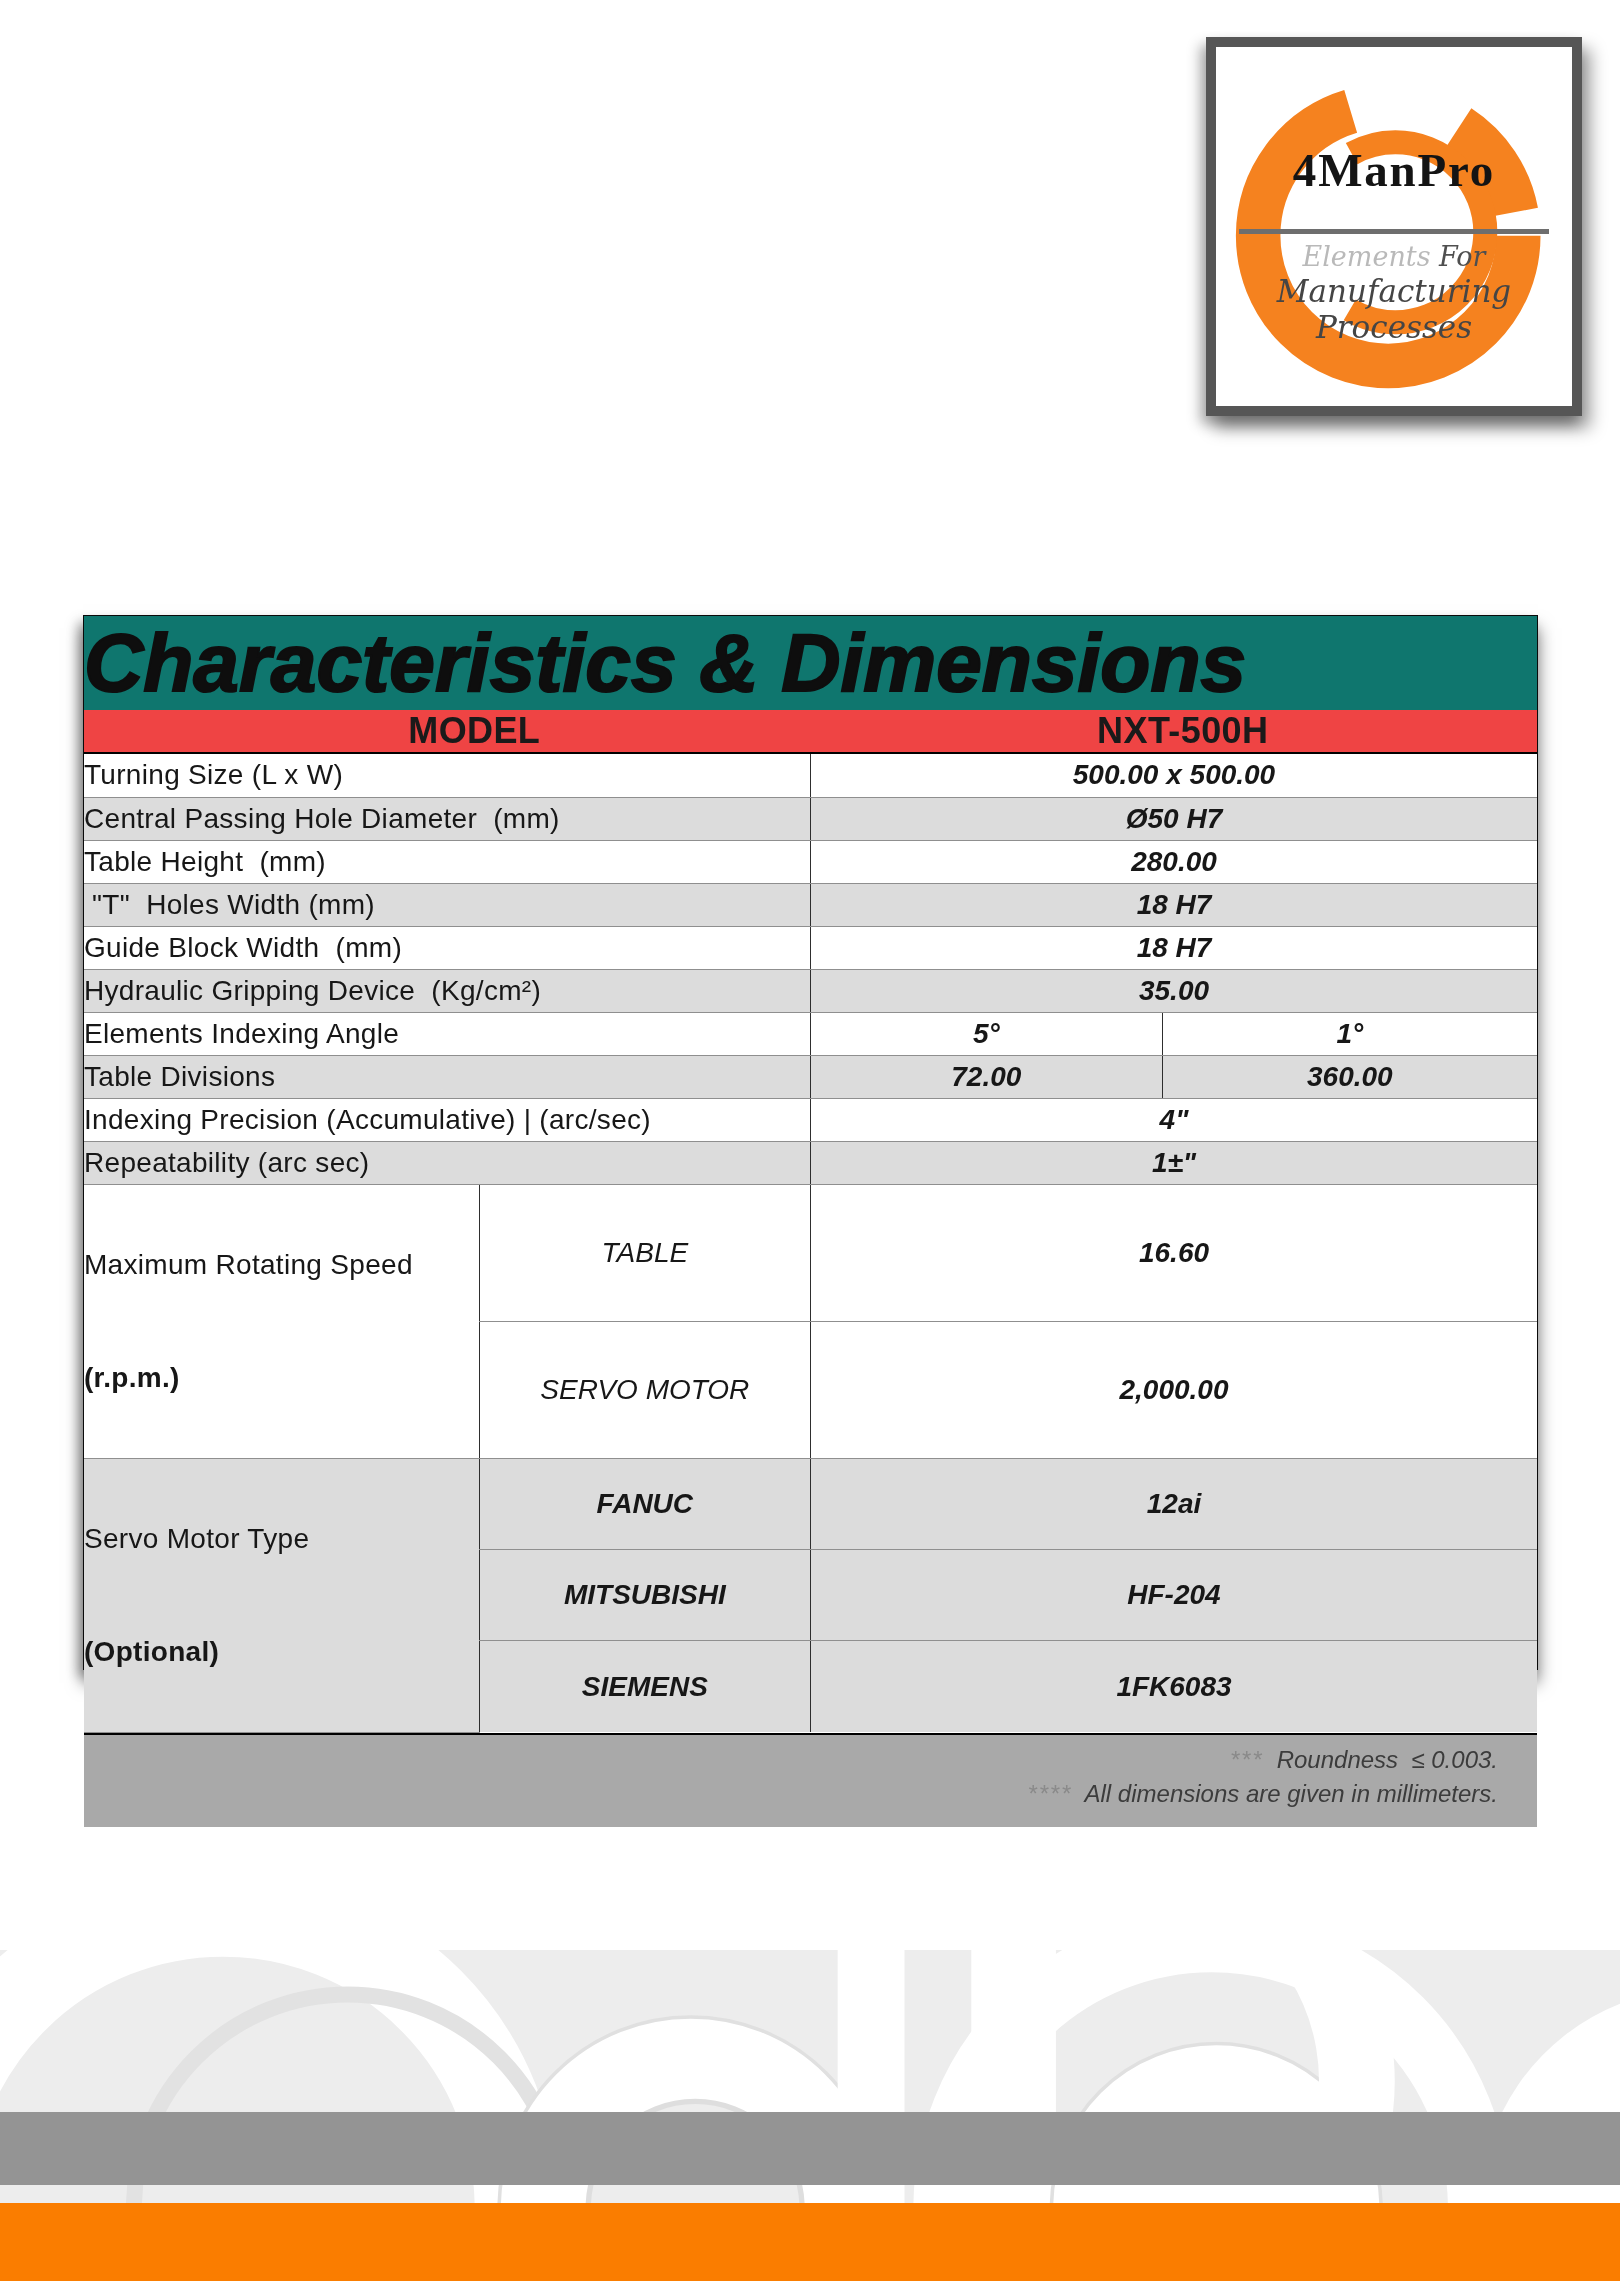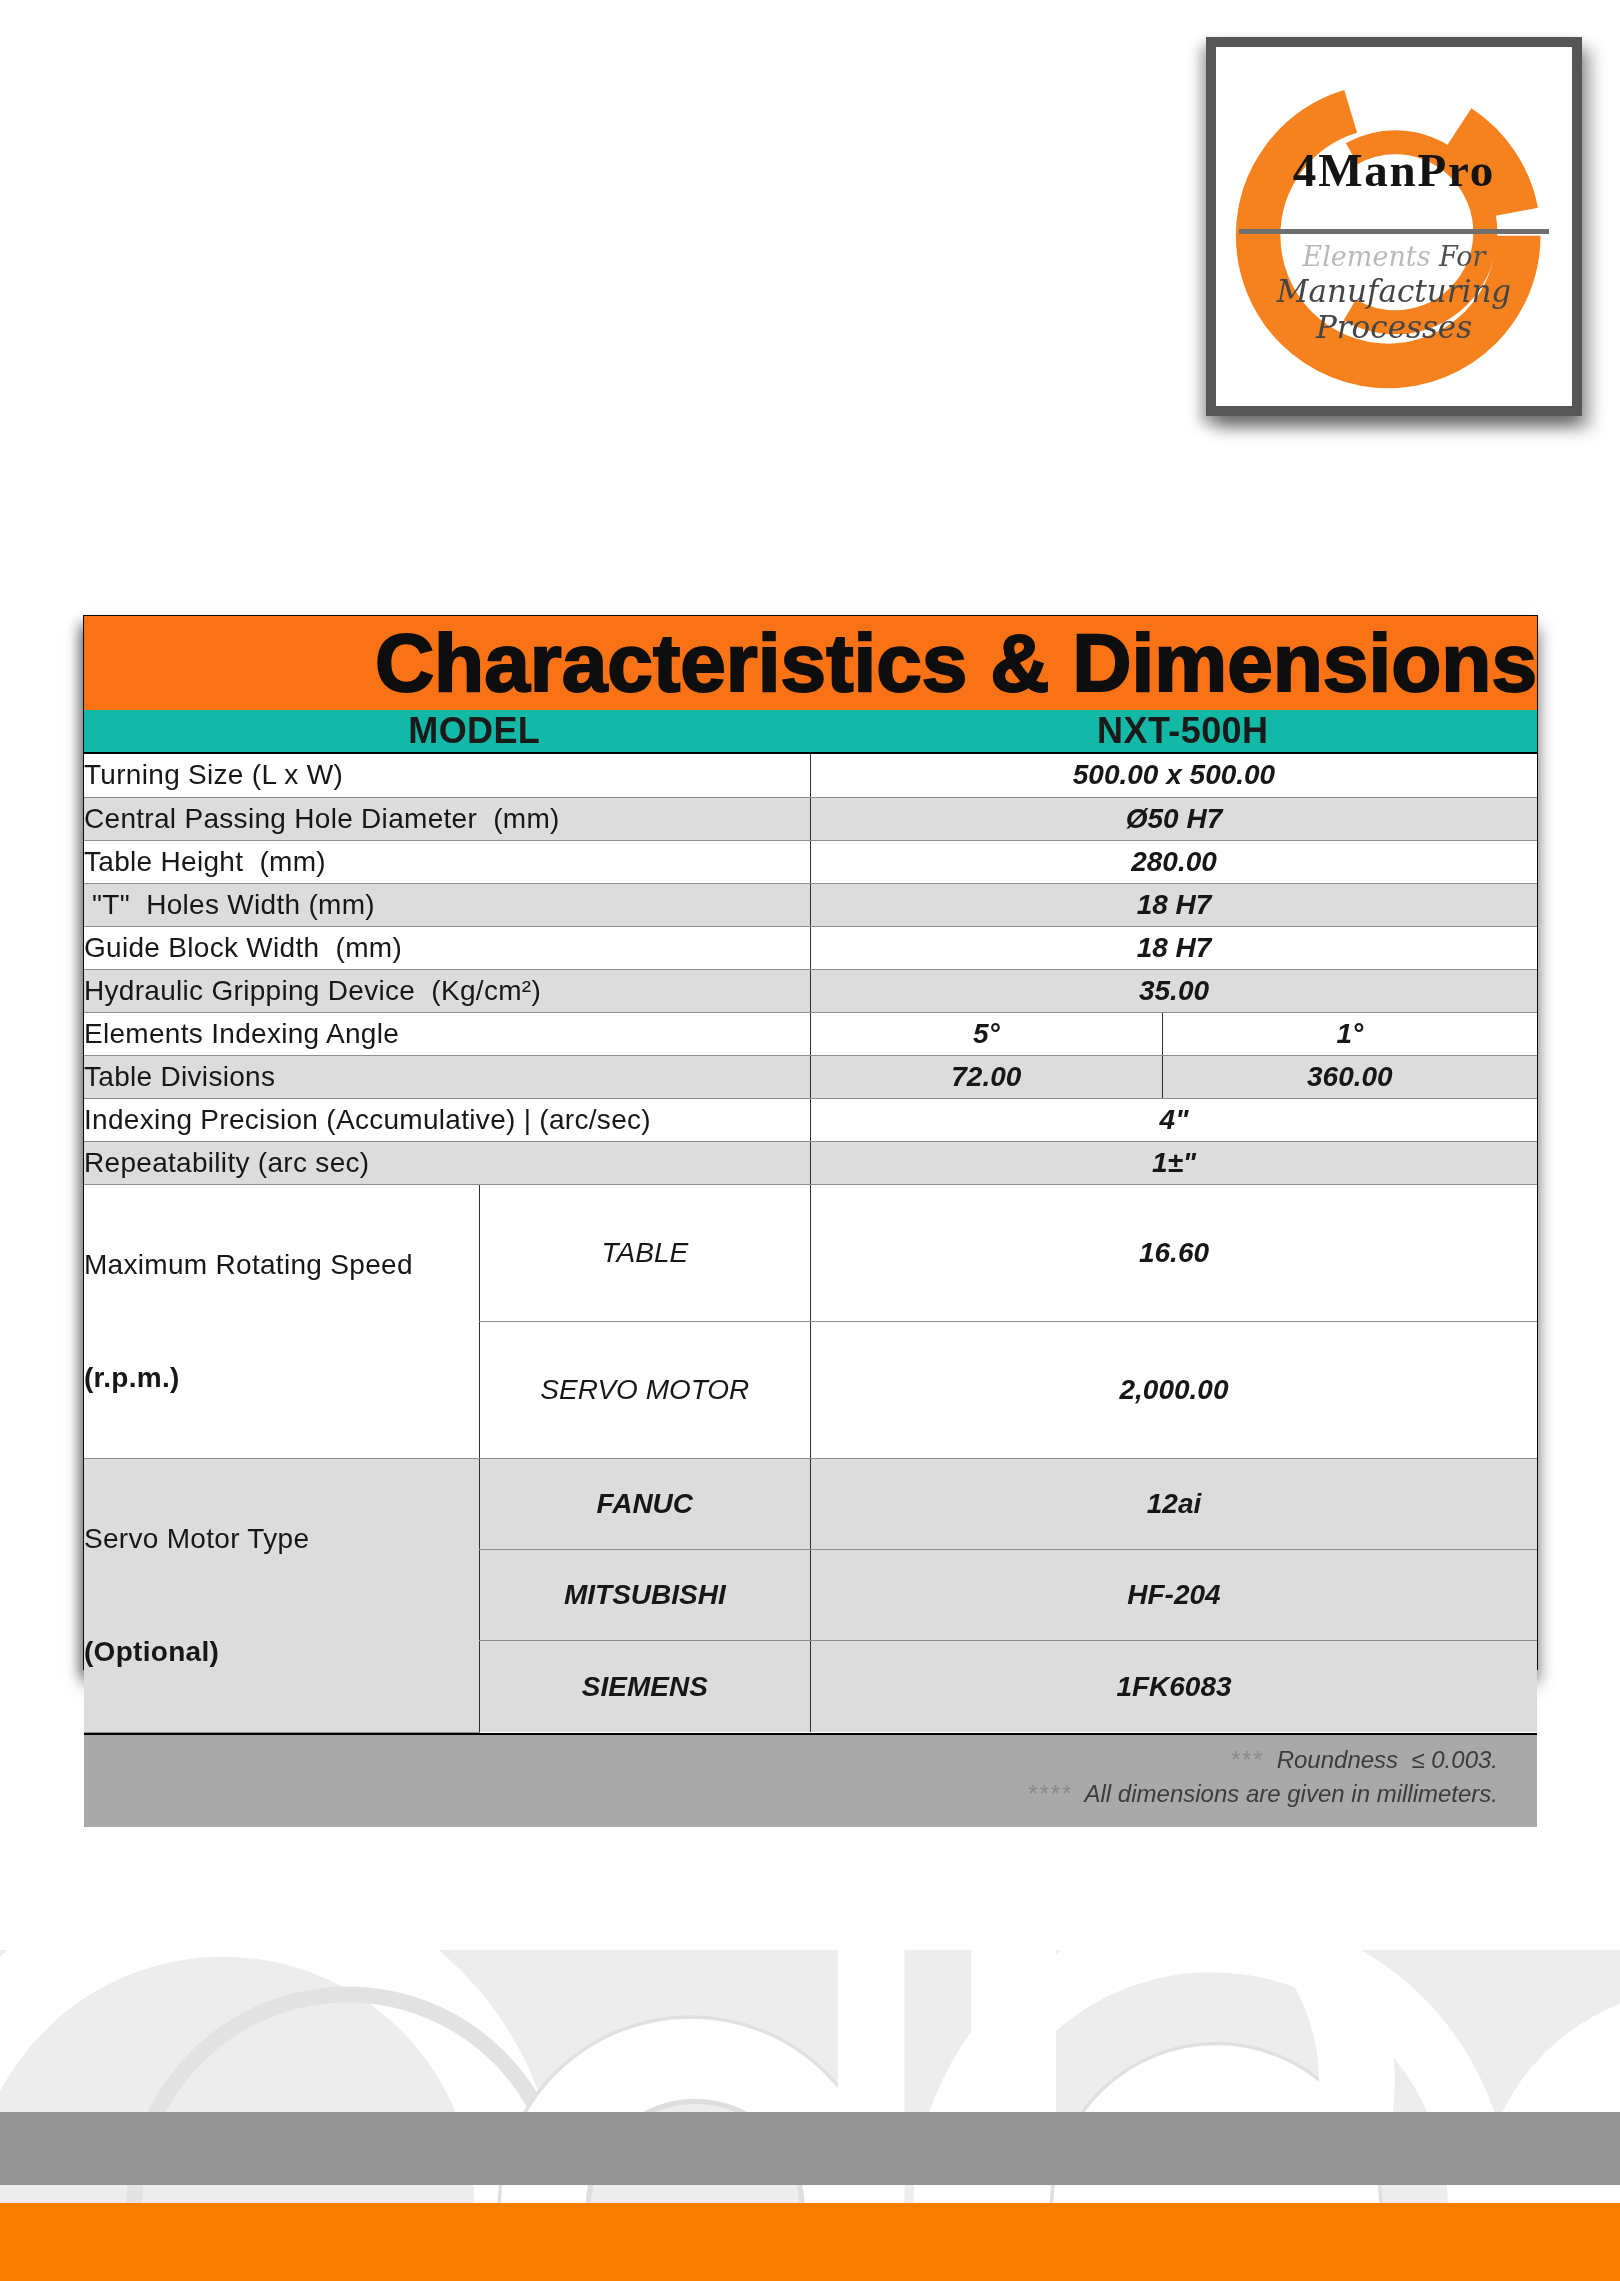--- a/index.html
+++ b/index.html
@@ -34,27 +34,27 @@
   }
 
   
   .spec-card {
     position:absolute; left:83px; top:615px; width:1453px; height:1045px;
     border:1.8px solid #0a0a0a; border-bottom-width:9px;
     box-shadow:0 12.5px 16px rgba(0,0,0,0.55), -5.3px 7.1px 10.7px rgba(0,0,0,0.25);
     display:flex; flex-direction:column; background:#ffffff;
   }
   .spec-header {
-    height:190px; background:#f97316; display:flex; align-items:center; justify-content:flex-end;
+    height:190px; background:#0f766e; display:flex; align-items:center; justify-content:flex-start;font-style:italic;
   }
   .spec-header h1 {
     margin:0; font-size:82px; font-weight:bold; color:#0e0e0e;
     letter-spacing:0px; -webkit-text-stroke:2.1px #0e0e0e;
   }
-  .model-row { height:59px; background:#14b8a6; display:flex;padding-left:36px; }
+  .model-row { height:59px; background:#ef4444; display:flex;padding-left:36px; }
   .model-cell {
     width:50%; display:flex; align-items:center; justify-content:center;
     font-size:36px; font-weight:bold; color:#1a1a1a; letter-spacing:0.4px;
   }
   .hatch {
     height:14.3px;
     background:repeating-linear-gradient(135deg,#4d4d4d 0 2.7px,#1f1f1f 2.7px 5.3px);
     border-top:1.8px solid #000; border-bottom:1.8px solid #000;
   }
 

